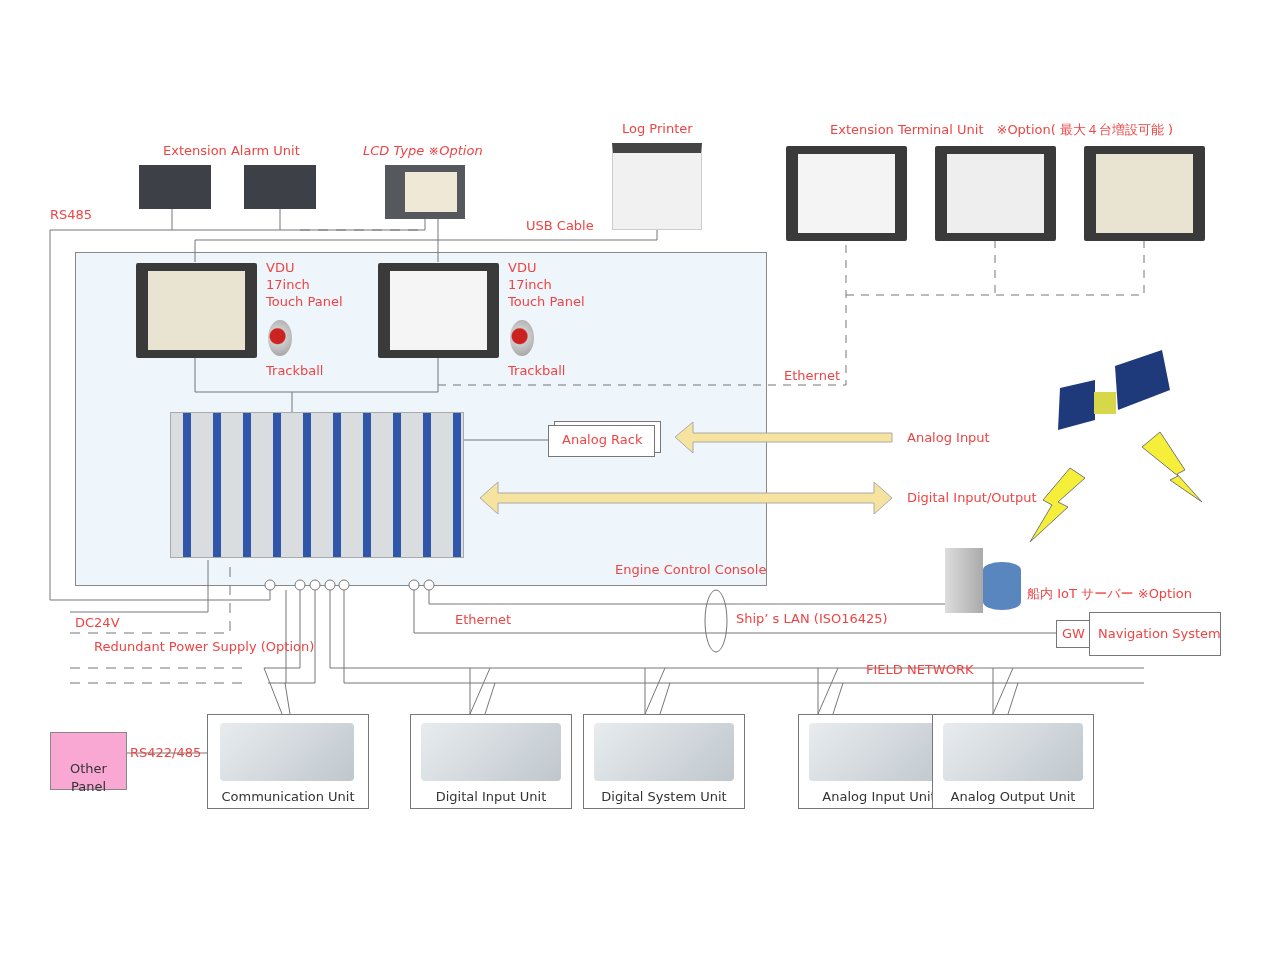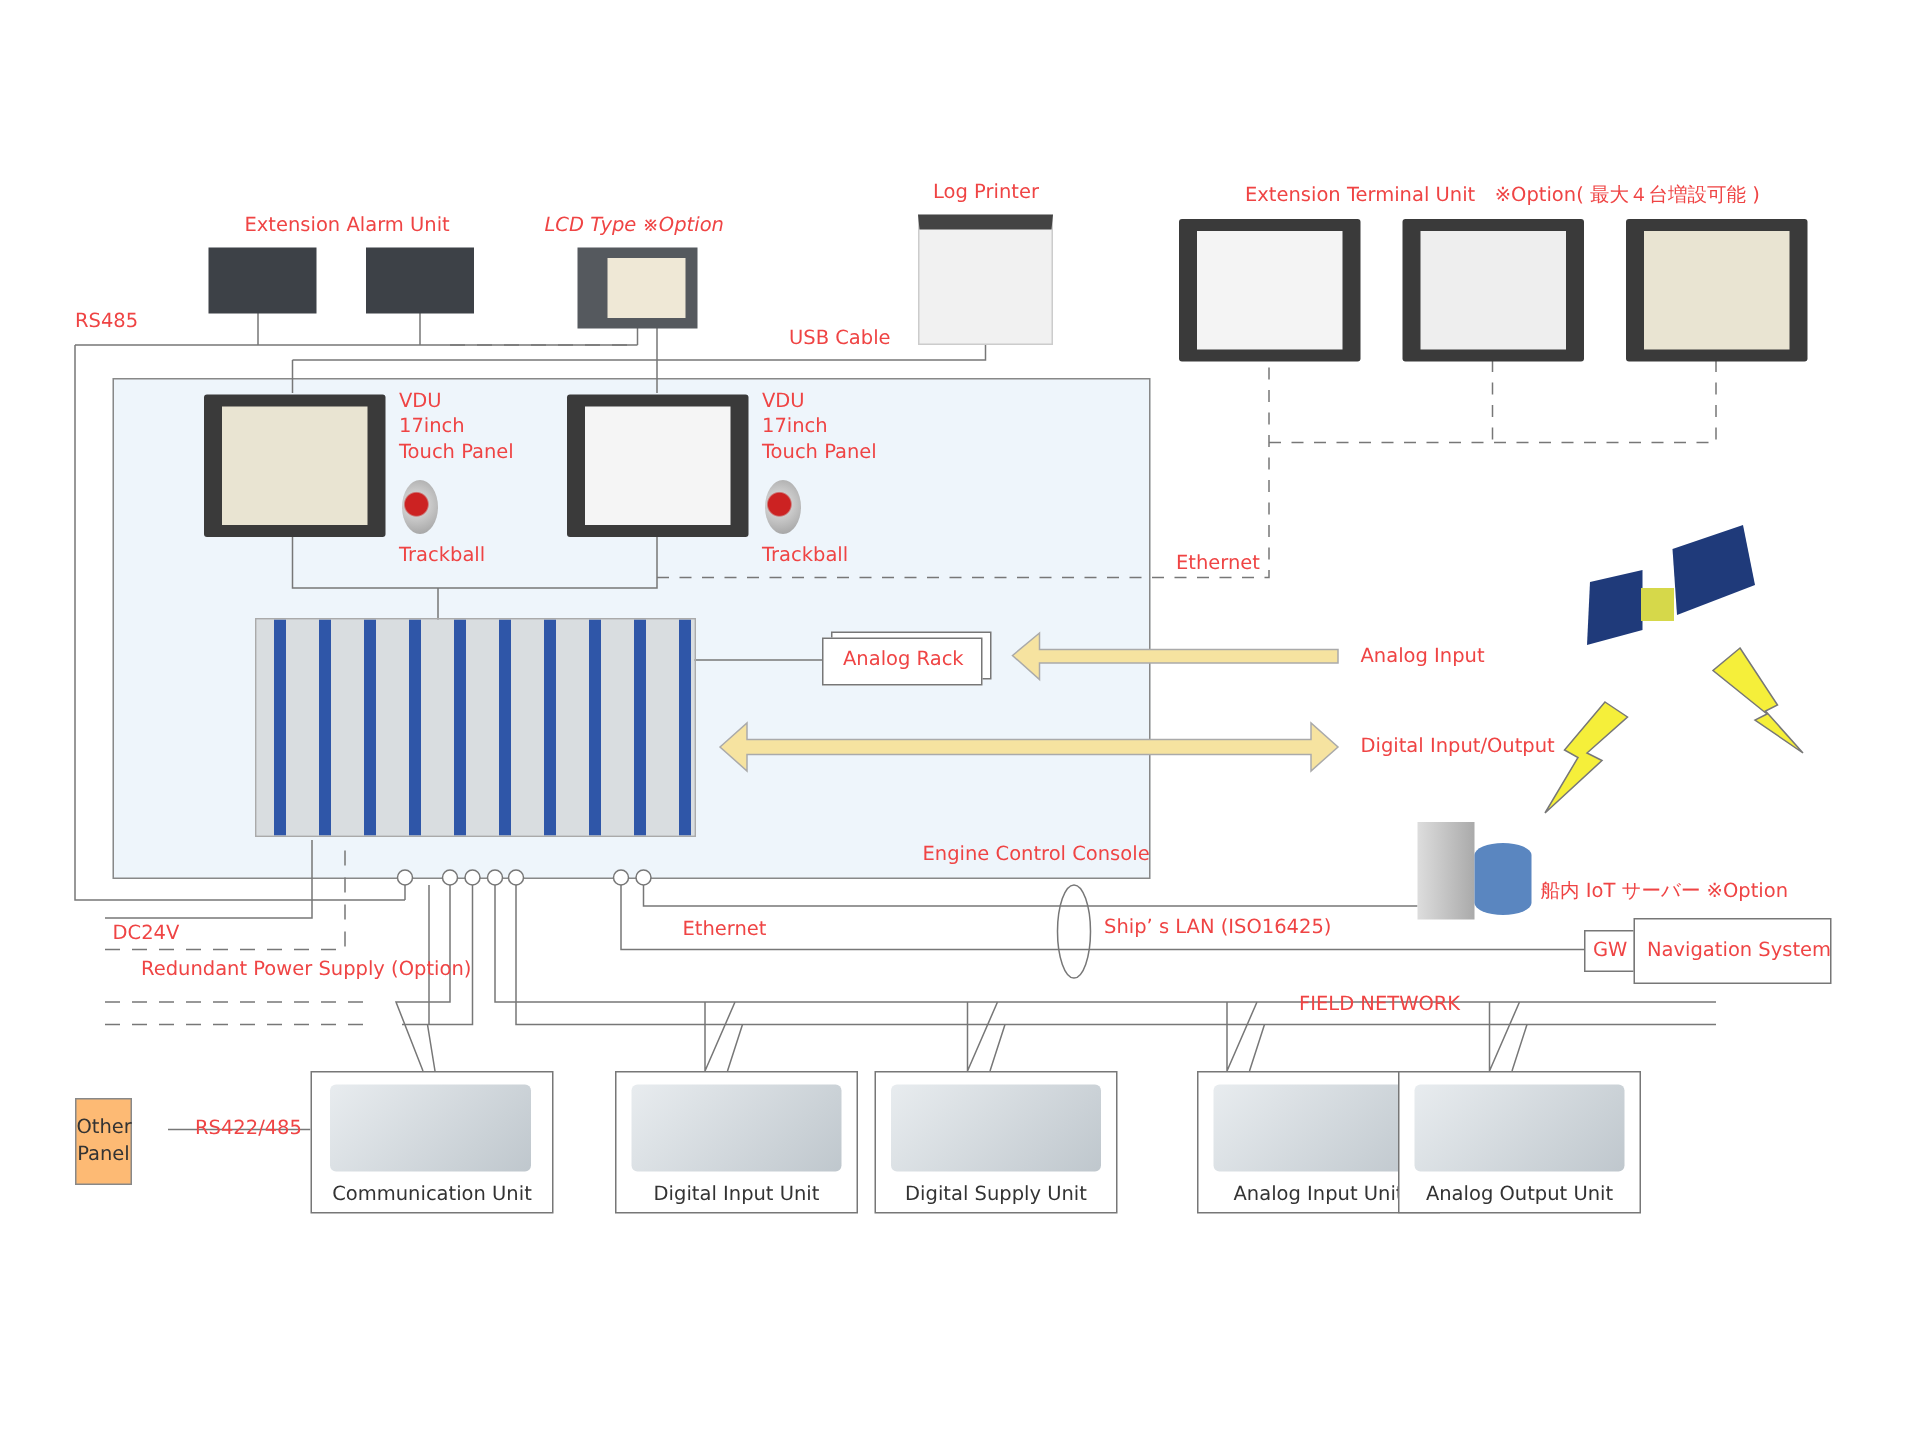--- a/index.html
+++ b/index.html
@@ -134,37 +134,37 @@
 <div class="lbl" style="left:736px;top:611px;">Ship’ s LAN (ISO16425)</div>
 <div style="position:absolute;left:945px;top:548px;width:38px;height:65px;background:linear-gradient(90deg,#ddd,#aaa);"></div>
 <div style="position:absolute;left:983px;top:562px;width:38px;height:48px;border-radius:19px/8px;background:#5a86c0;"></div>
 <div class="lbl" style="left:1027px;top:585px;">船内 IoT サーバー ※Option</div>
 <div style="position:absolute;left:1056px;top:620px;width:32px;height:26px;border:1px solid #777;background:#fff;"></div>
 <div class="lbl" style="left:1062px;top:626px;">GW</div>
 <div style="position:absolute;left:1089px;top:612px;width:130px;height:42px;border:1px solid #777;background:#fff;"></div>
 <div class="lbl" style="left:1098px;top:626px;">Navigation System</div>
 <div class="lbl" style="left:866px;top:650px;margin-top:12px;">FIELD NETWORK</div>
 
-<div style="position:absolute;left:50px;top:732px;width:38px;height:58px;background:#fdba74;border:1px solid #888;text-align:center;font-size:13px;line-height:18px;padding-top:10px;box-sizing:border-box;">
+<div style="position:absolute;left:50px;top:732px;width:77px;height:58px;background:#f9a8d4;border:1px solid #888;text-align:center;font-size:13px;line-height:18px;padding-top:27px;box-sizing:border-box;">
   <div>Other</div>
   <div>Panel</div>
 </div>
 <div class="lbl" style="left:130px;top:745px;">RS422/485</div>
 
 <div class="unitbox" style="left:207px;top:714px;width:160px;height:93px;">
     <div class="device" style="position:absolute;left:12px;top:8px;width:134px;height:58px;"></div>
     <div class="unitlbl">Communication Unit</div>
   </div>
 <div class="unitbox" style="left:410px;top:714px;width:160px;height:93px;">
     <div class="device" style="position:absolute;left:10px;top:8px;width:140px;height:58px;"></div>
     <div class="unitlbl">Digital Input Unit</div>
   </div>
 <div class="unitbox" style="left:583px;top:714px;width:160px;height:93px;">
     <div class="device" style="position:absolute;left:10px;top:8px;width:140px;height:58px;"></div>
-    <div class="unitlbl">Digital Supply Unit</div>
+    <div class="unitlbl">Digital System Unit</div>
   </div>
 <div class="unitbox" style="left:758px;top:714px;width:160px;height:93px;margin-left:40px;">
     <div class="device" style="position:absolute;left:10px;top:8px;width:140px;height:58px;"></div>
     <div class="unitlbl">Analog Input Unit</div>
   </div>
 <div class="unitbox" style="left:932px;top:714px;width:160px;height:93px;">
     <div class="device" style="position:absolute;left:10px;top:8px;width:140px;height:58px;"></div>
     <div class="unitlbl">Analog Output Unit</div>
   </div>
 

